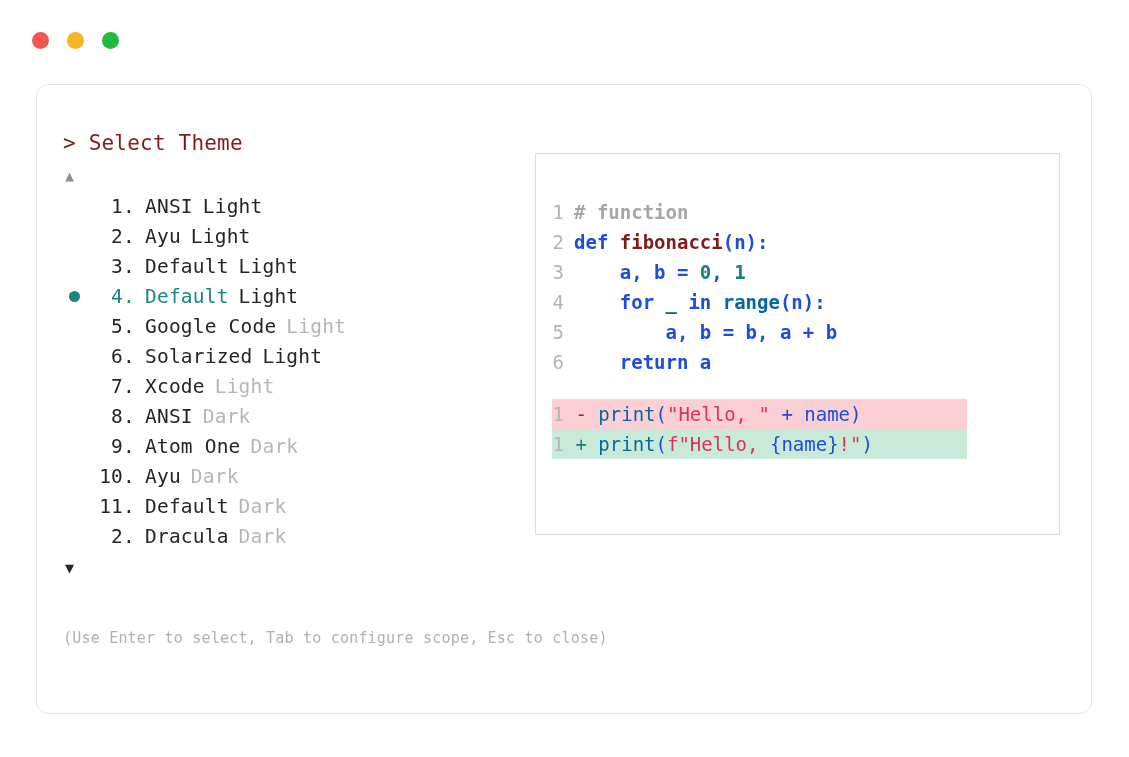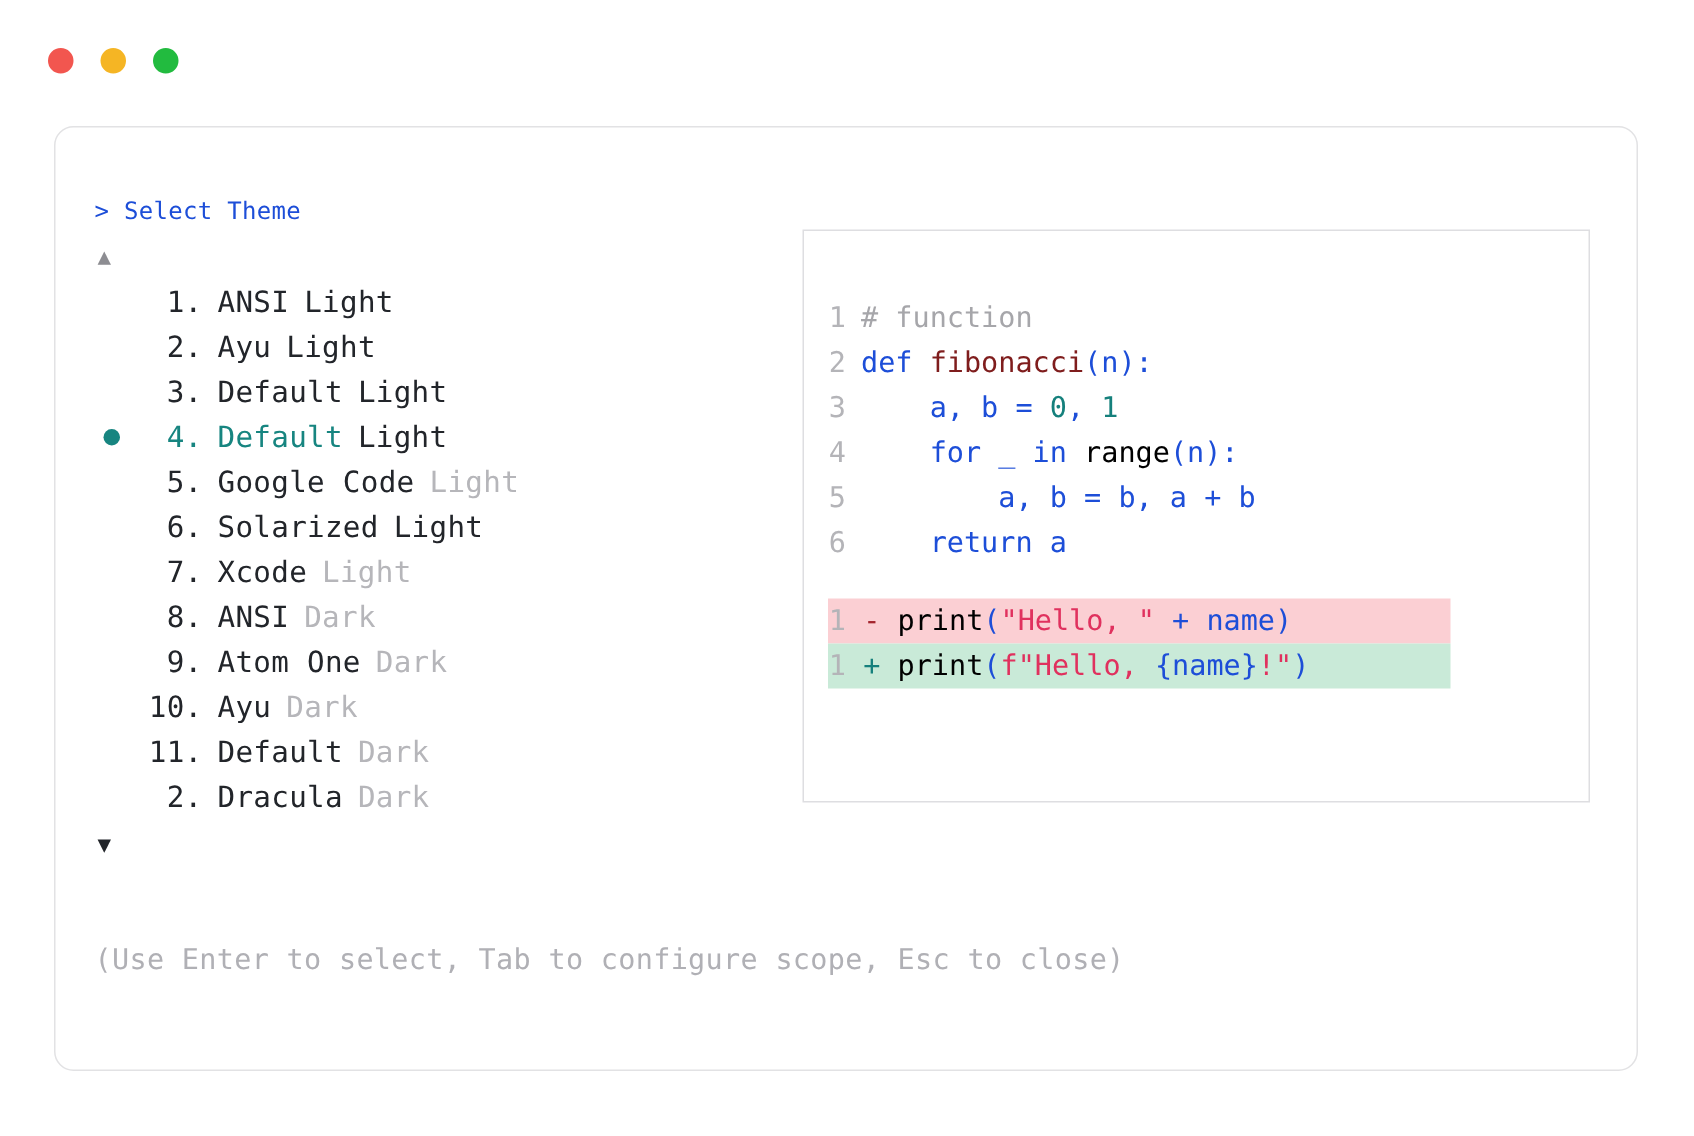--- a/index.html
+++ b/index.html
@@ -52,23 +52,23 @@
     width: 460px;
   }
   .right-col {
     position: absolute;
     left: 498px;
     top: 48px;
     width: 535px;
   }
 
   .panel-title {
-    font-size: 16px;
+    font-size: 21px;
     line-height: 1;
-    color: #1d4ed8;
+    color: #7f1d1d;
     letter-spacing: 0.2px;
     white-space: pre;
   }
 
   .scroll-arrow {
     font-size: 15px;
     line-height: 1;
     margin-left: 2px;
     height: 18px;
   }
@@ -131,47 +131,47 @@
     line-height: 30px;
     white-space: pre;
   }
   .code-line { height: 30px; white-space: pre; }
   .lnum {
     color: #b4b4b8;
     display: inline-block;
     width: 12px;
     text-align: right;
   }
-  .code-body { padding-left: 10px; }
+  .code-body { padding-left: 10px; font-weight: bold; }
 
   .tok-plain   { color: #1d4ed8; }
   .tok-comment { color: #a6a6aa; }
   .tok-fn      { color: #7f1d1d; }
   .tok-num     { color: #15807c; }
-  .tok-builtin { color: #000000; }
+  .tok-builtin { color: #0369a1; }
   .tok-str     { color: #e0315e; }
 
   .diff-gap { height: 22px; }
   .diff-line {
     height: 30px;
     white-space: pre;
     display: block;
     width: 415px;
   }
   .diff-del { background: #fbcfd3; }
   .diff-add { background: #c9ead8; }
   .sign-del { color: #a3242c; }
   .sign-add { color: #15807c; }
 
   
   .hint {
     position: absolute;
     left: 26px;
     top: 544px;
-    font-size: 19px;
+    font-size: 15px;
     color: #b0b0b5;
     letter-spacing: 0.2px;
     white-space: pre;
   }
 </style>
 </head>
 <body>
 
 <div class="titlebar">
   <div class="dot dot-close"></div>

